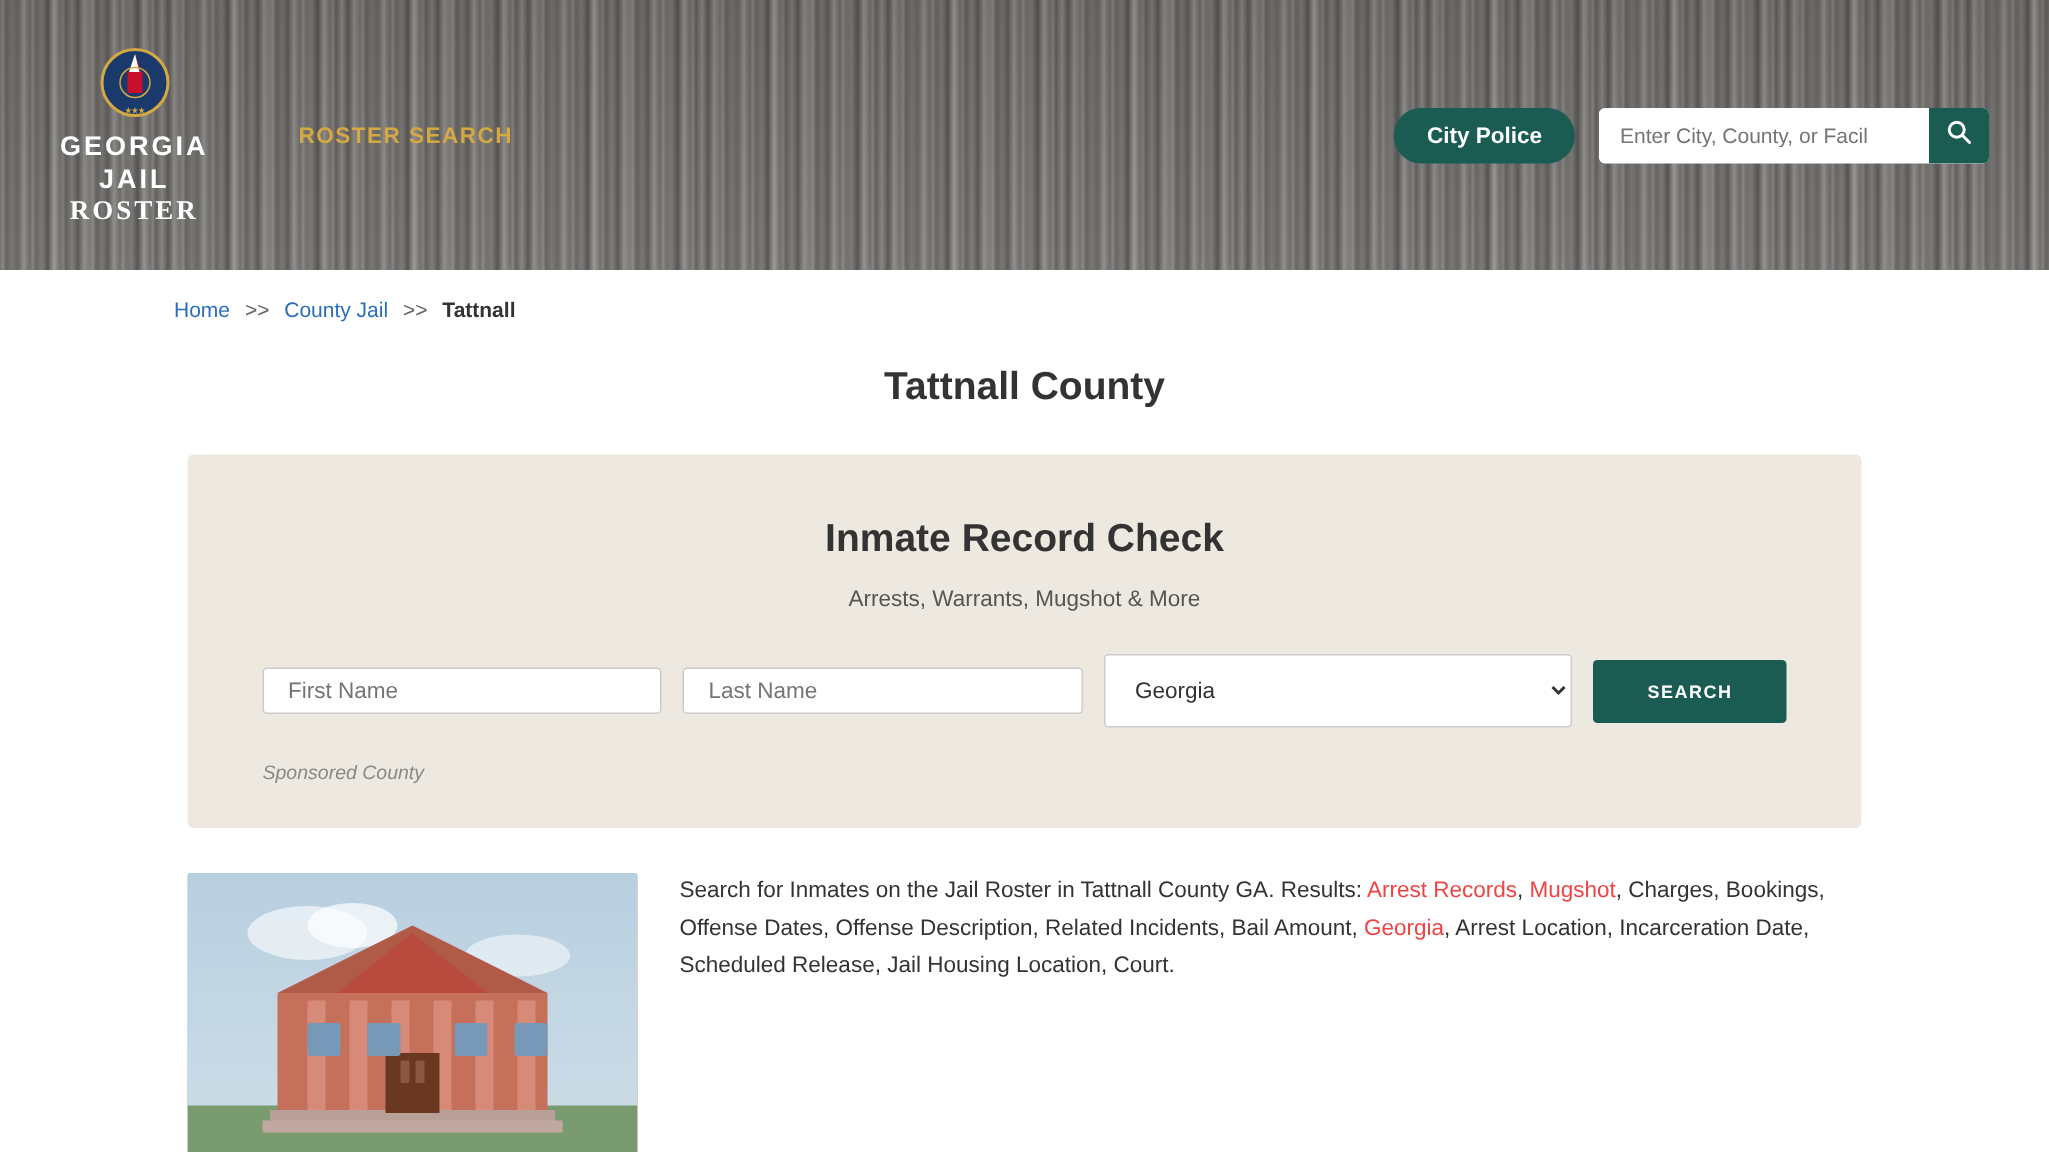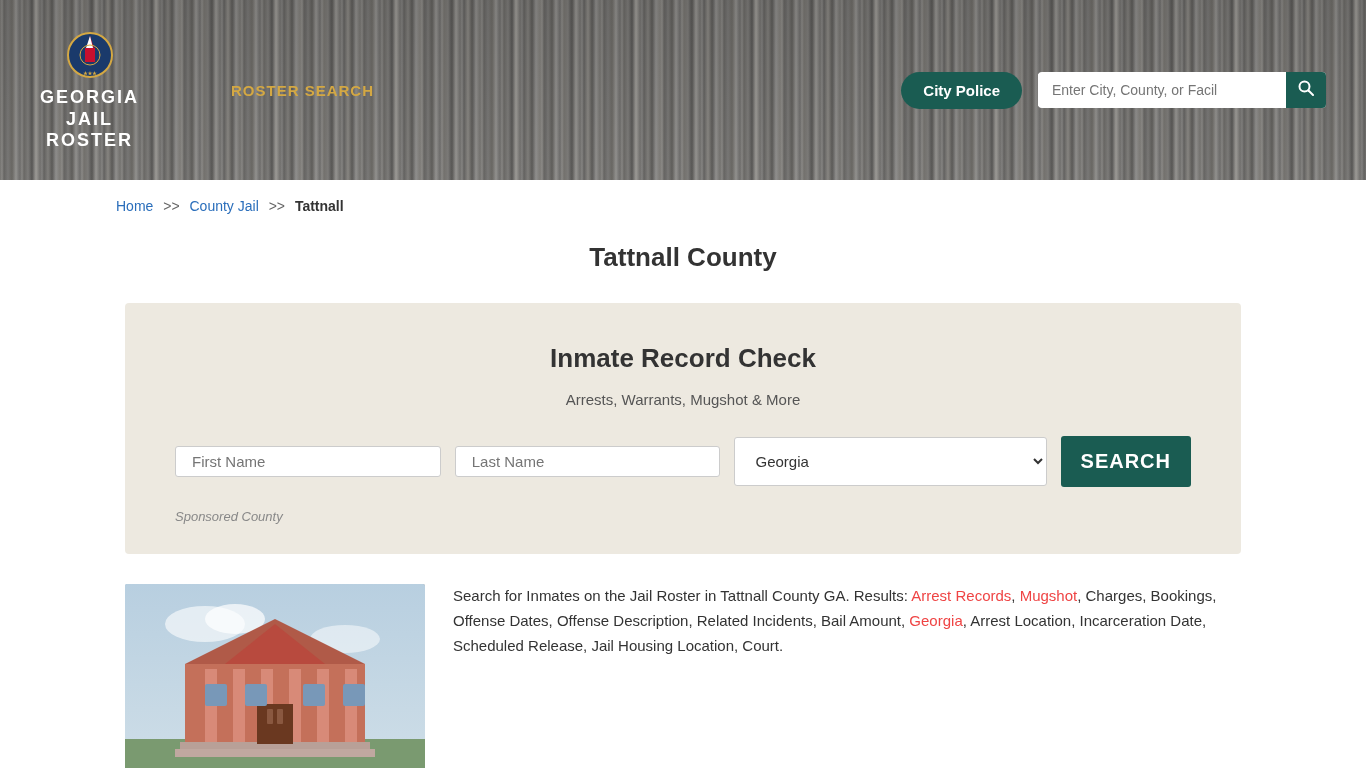--- a/index.html
+++ b/index.html
@@ -67,29 +67,29 @@
       font-weight: bold;
       letter-spacing: 2px;
       line-height: 1.2;
     }
     .logo-text-roster {
       color: #fff;
       font-size: 18px;
       font-weight: bold;
       letter-spacing: 2px;
       line-height: 1.2;
+      font-family: Liberation Serif, serif;
     }
     .nav-link {
       color: #d4a843;
       text-decoration: none;
       font-size: 15px;
       font-weight: bold;
       letter-spacing: 1px;
       margin-right: 60px;
-      padding-left: 32px;
     }
     .nav-right {
       margin-left: auto;
       display: flex;
       align-items: center;
       gap: 16px;
     }
     .nav-btn {
       background: #1a5c52;
       color: #fff;
@@ -106,21 +106,21 @@
       align-items: center;
       background: #fff;
       border-radius: 4px;
       overflow: hidden;
     }
     .search-bar input {
       border: none;
       outline: none;
       padding: 8px 14px;
       font-size: 14px;
-      width: 248px;
+      width: 220px;
       color: #888;
     }
     .search-bar button {
       background: #1a5c52;
       border: none;
       padding: 8px 12px;
       cursor: pointer;
       color: #fff;
       font-size: 16px;
     }
@@ -198,22 +198,22 @@
       color: #333;
       background: #fff;
       outline: none;
       appearance: auto;
     }
     .record-check-form .search-btn {
       background: #1a5c52;
       color: #fff;
       border: none;
       border-radius: 3px;
-      padding: 14px 20px;
-      font-size: 20px;
+      padding: 14px 36px;
+      font-size: 12px;
       font-weight: bold;
       letter-spacing: 1px;
       cursor: pointer;
       white-space: nowrap;
     }
     .sponsored-results {
       font-size: 13px;
       color: #888;
       font-style: italic;
     }

